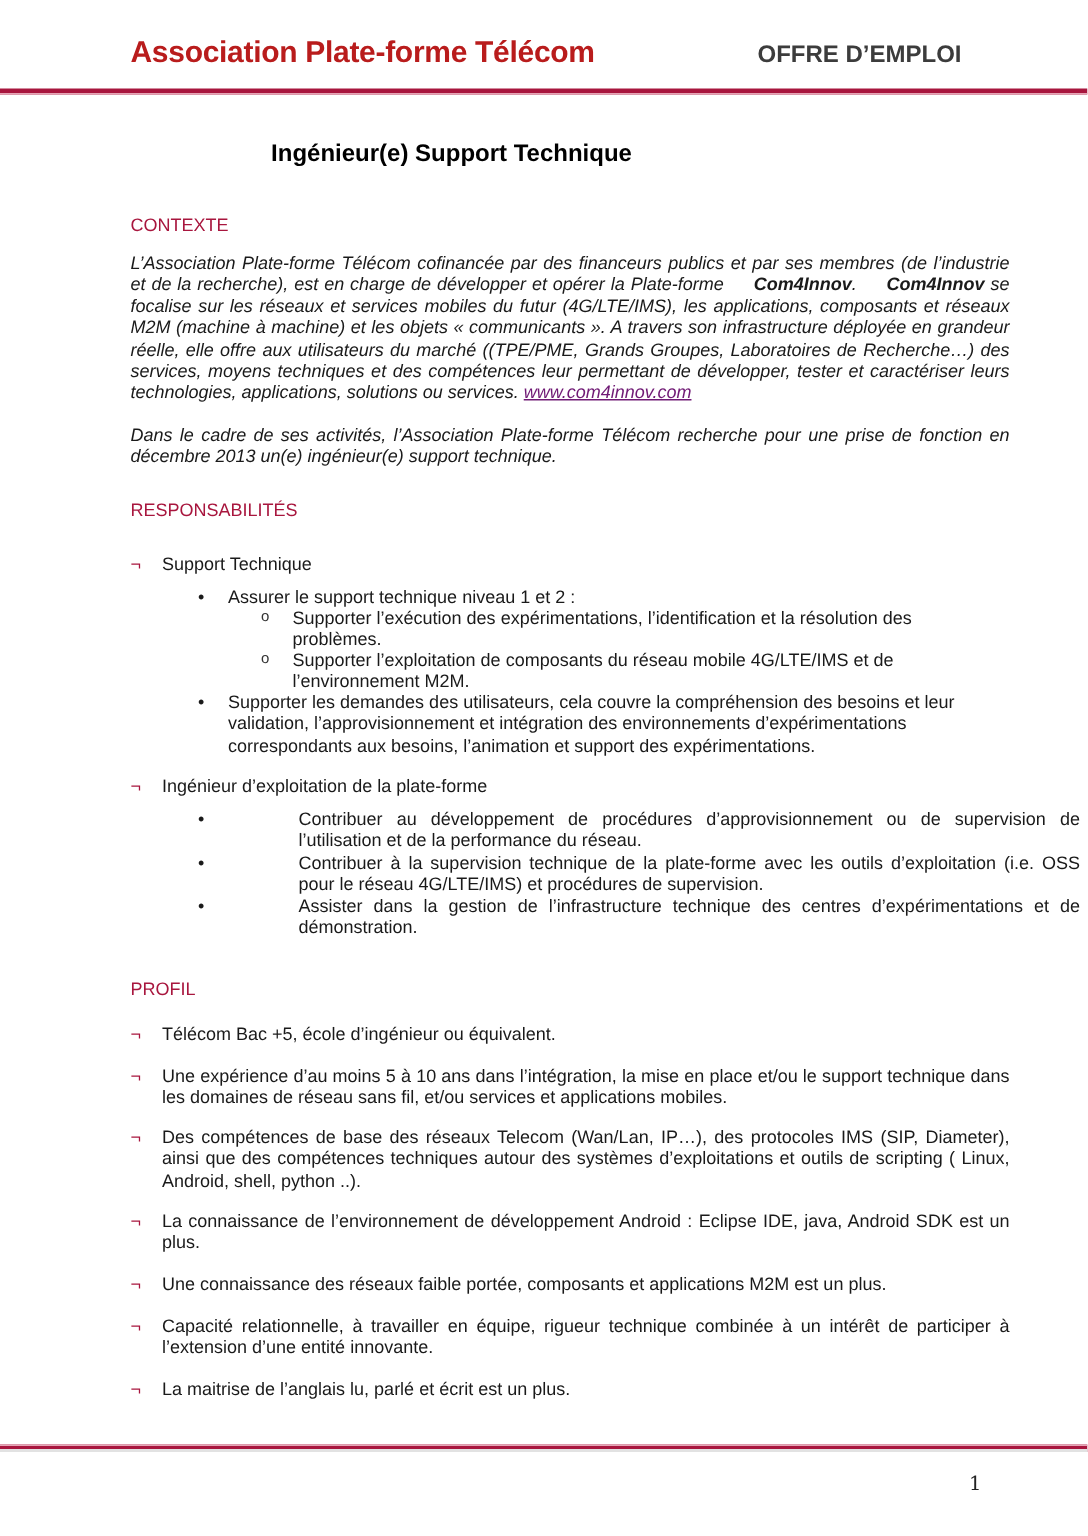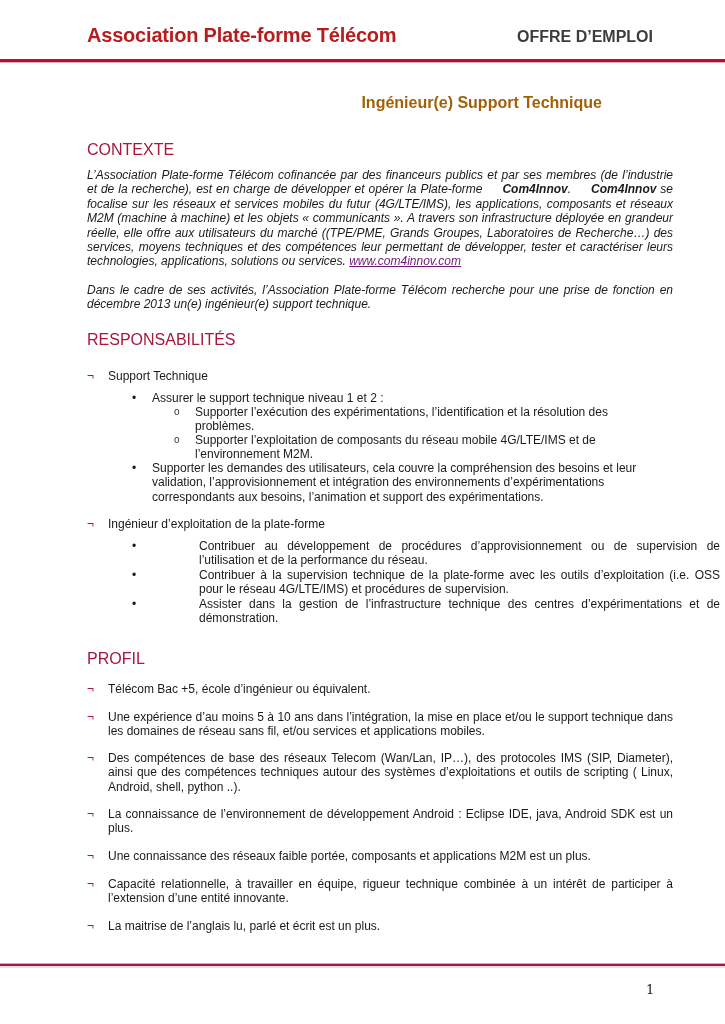--- a/index.html
+++ b/index.html
@@ -5,34 +5,34 @@
     html, body { margin: 0; padding: 0; background: #ffffff; }
     body {
       width: 725px; height: 1024px; position: relative; overflow: hidden;
       font-family: "Liberation Sans", sans-serif; color: #1a1a1a;
     }
     .header-title {
       position: absolute; left: 87px; top: 24px;
       font-size: 20px; font-weight: bold; color: #b91c1c; letter-spacing: -0.2px;
     }
     .header-right {
-      position: absolute; right: 72px; top: 28px;
+      position: absolute; right: 84px; top: 28px;
       font-size: 16px; font-weight: bold; color: #3c3c3c;
     }
     .header-rule {
       position: absolute; left: 0; top: 59px; width: 725px; height: 3px;
       background: #a8163e; border-bottom: 1px solid #e6a5b6;
     }
     .job-title {
-      position: absolute; left: 0; width: 602px; top: 94px; text-align: right;
-      font-size: 16px; font-weight: bold; color: #a16207;
+      position: absolute; left: 0; width: 602px; top: 94px; text-align: center;
+      font-size: 16px; font-weight: bold; color: #000000;
     }
     .content { position: absolute; left: 87px; width: 586px; top: 0; font-size: 12px; line-height: 14.4px; }
     .section-head {
-      position: absolute; left: 0; font-size: 16px; color: #a8163e;
+      position: absolute; left: 0; font-size: 12px; color: #a8163e;
     }
     .para {
       position: absolute; left: 0; width: 586px; font-style: italic; text-align: justify;
     }
     .para b { font-style: italic; margin-left: 16px; }
     .para a { color: #701a75; text-decoration: underline; }
     .arrow-item { position: absolute; left: 0; width: 586px; }
     .arrow {
       position: absolute; left: 0; top: 0; width: 12px; color: #a8163e; font-size: 12px;
     }

